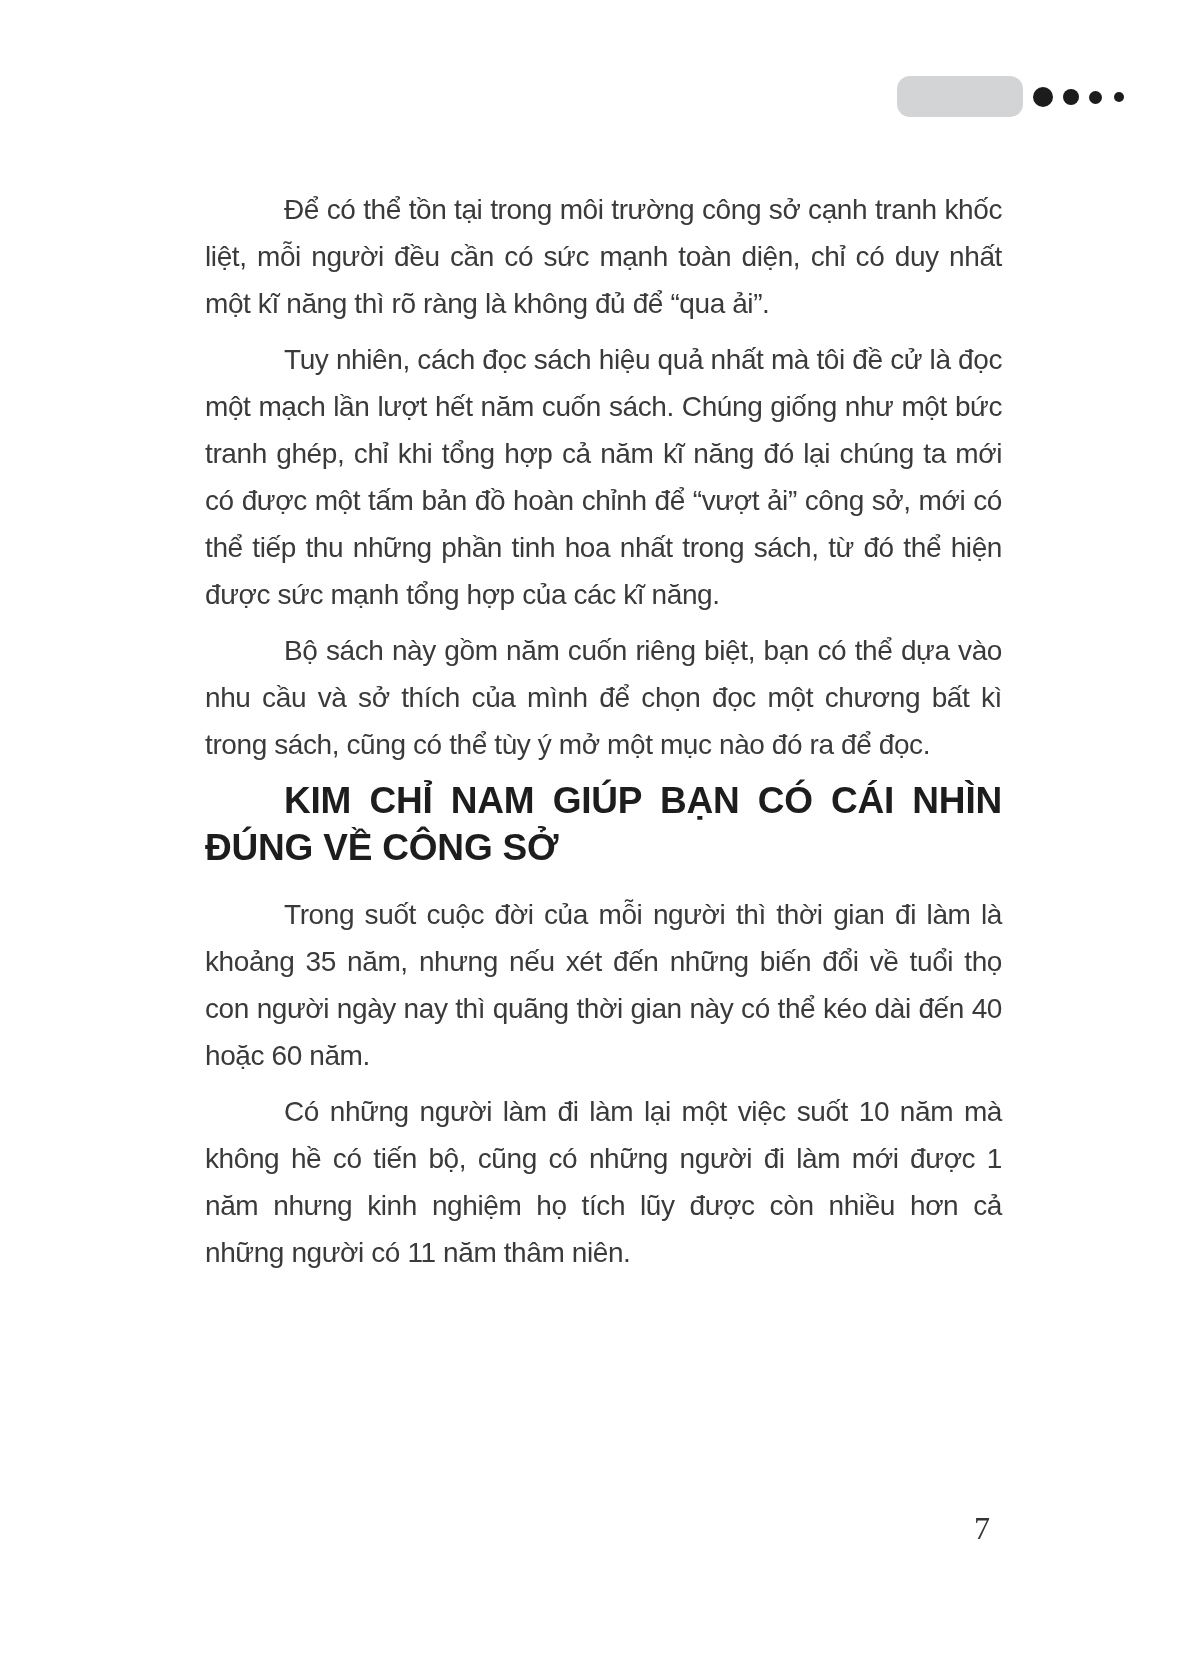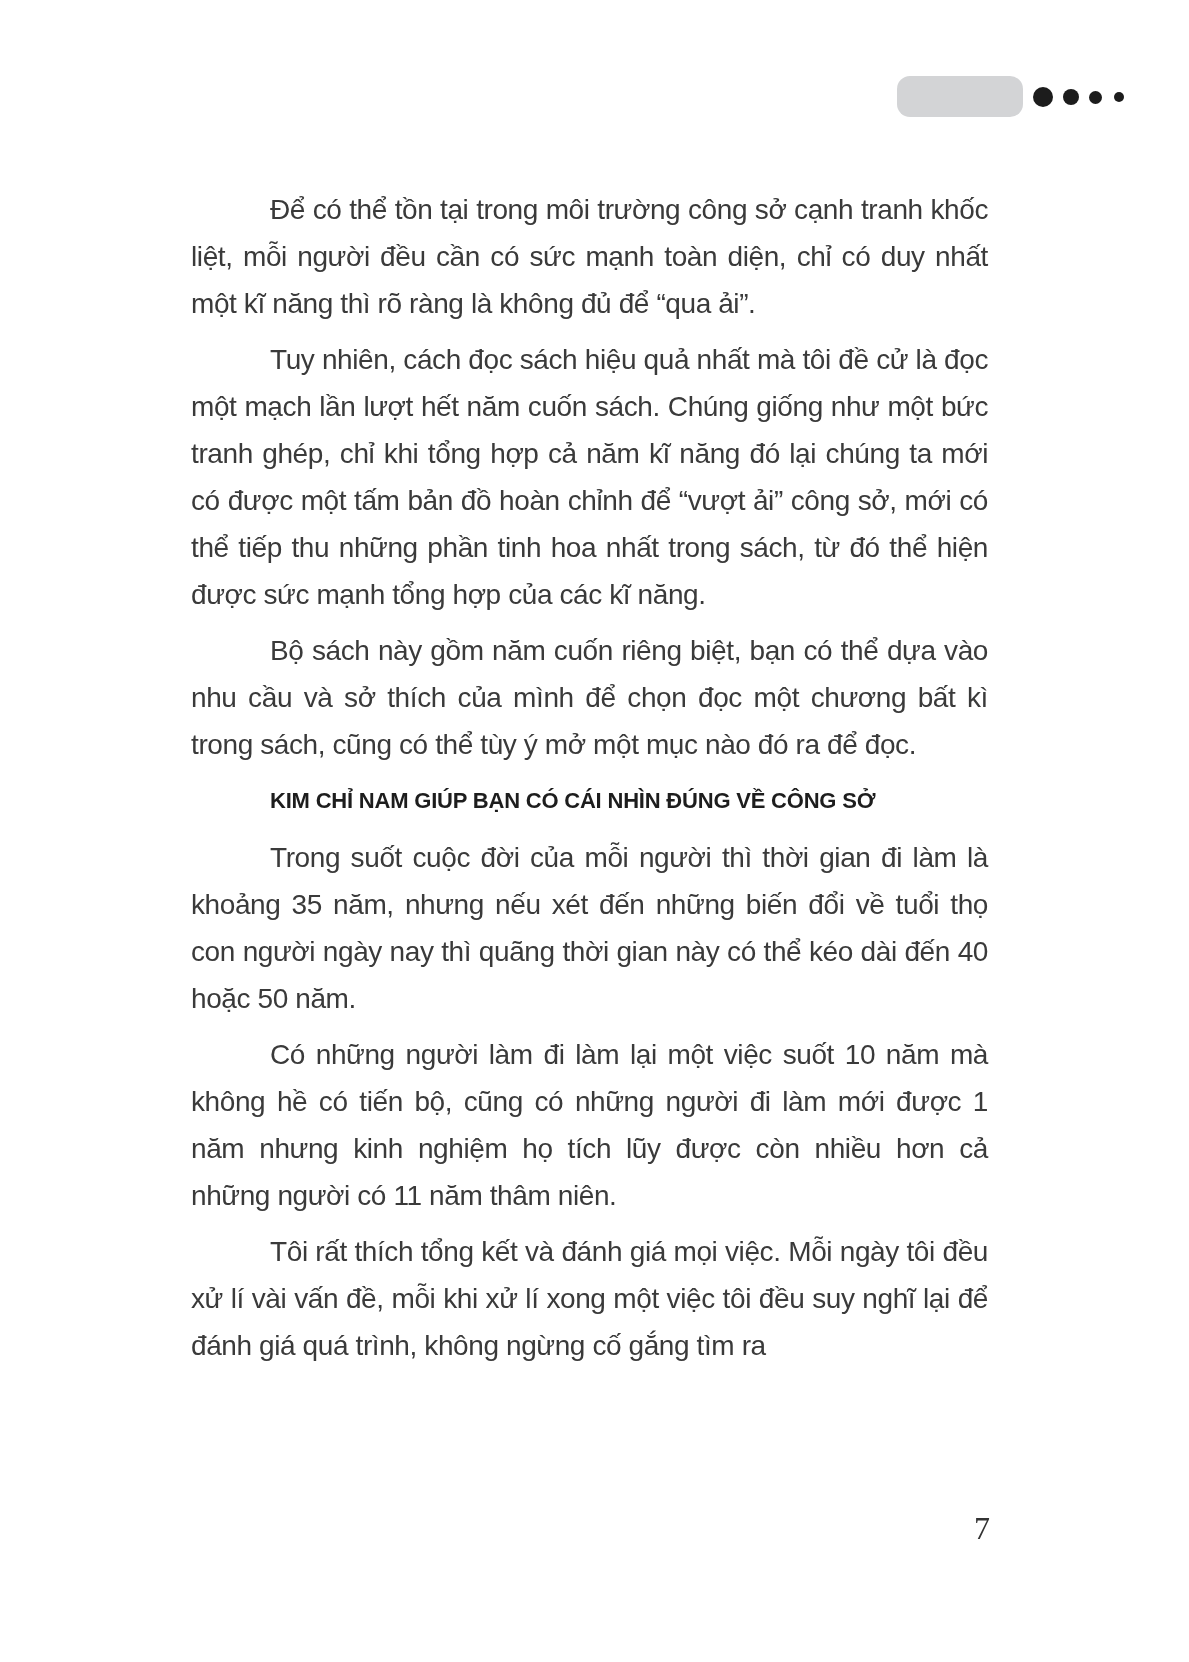--- a/index.html
+++ b/index.html
@@ -37,39 +37,39 @@
     background: var(--dot-color, #1c1c1c);
   }
   .dot-1 { left: 1033px; top: 87px; width: 20px; height: 20px; }
   .dot-2 { left: 1063px; top: 89px; width: 16px; height: 16px; }
   .dot-3 { left: 1089px; top: 91px; width: 13px; height: 13px; }
   .dot-4 { left: 1114px; top: 92px; width: 10px; height: 10px; }
 
   
   .text-block {
     position: absolute;
-    left: 191px;
+    left: 205px;
     top: 186px;
     width: 797px;
     color: var(--body-text, #3a3a3a);
     font-size: 28px;
     line-height: 47px;
     letter-spacing: -0.4px;
     text-align: justify;
   }
   .para {
     margin: 0 0 9px 0;
     text-indent: 79px;
   }
   .heading {
-    margin: 0 0 10px 0;
+    margin: 0 0 20px 0;
     text-indent: 79px;
     font-weight: bold;
     color: var(--heading-text, #1d1d1d);
-    font-size: 22px;
+    font-size: 37px;
     letter-spacing: -0.2px;
   }
 
   .page-number {
     position: absolute;
     right: 199px;
     top: 1510px;
     font-family: "Liberation Serif", serif;
     font-size: 32px;
     color: var(--page-number-color, #333333);
@@ -86,20 +86,19 @@
     <span class="dot dot-2"></span>
     <span class="dot dot-3"></span>
     <span class="dot dot-4"></span>
   </div>
 
   <div class="text-block">
     <p class="para">Để có thể tồn tại trong môi trường công sở cạnh tranh khốc liệt, mỗi người đều cần có sức mạnh toàn diện, chỉ có duy nhất một kĩ năng thì rõ ràng là không đủ để “qua ải”.</p>
     <p class="para">Tuy nhiên, cách đọc sách hiệu quả nhất mà tôi đề cử là đọc một mạch lần lượt hết năm cuốn sách. Chúng giống như một bức tranh ghép, chỉ khi tổng hợp cả năm kĩ năng đó lại chúng ta mới có được một tấm bản đồ hoàn chỉnh để “vượt ải” công sở, mới có thể tiếp thu những phần tinh hoa nhất trong sách, từ đó thể hiện được sức mạnh tổng hợp của các kĩ năng.</p>
     <p class="para">Bộ sách này gồm năm cuốn riêng biệt, bạn có thể dựa vào nhu cầu và sở thích của mình để chọn đọc một chương bất kì trong sách, cũng có thể tùy ý mở một mục nào đó ra để đọc.</p>
     <h2 class="heading">KIM CHỈ NAM GIÚP BẠN CÓ CÁI NHÌN ĐÚNG VỀ CÔNG SỞ</h2>
-    <p class="para">Trong suốt cuộc đời của mỗi người thì thời gian đi làm là khoảng 35 năm, nhưng nếu xét đến những biến đổi về tuổi thọ con người ngày nay thì quãng thời gian này có thể kéo dài đến 40 hoặc 50 năm.</p>
+    <p class="para">Trong suốt cuộc đời của mỗi người thì thời gian đi làm là khoảng 35 năm, nhưng nếu xét đến những biến đổi về tuổi thọ con người ngày nay thì quãng thời gian này có thể kéo dài đến 40 hoặc 60 năm.</p>
     <p class="para">Có những người làm đi làm lại một việc suốt 10 năm mà không hề có tiến bộ, cũng có những người đi làm mới được 1 năm nhưng kinh nghiệm họ tích lũy được còn nhiều hơn cả những người có 11 năm thâm niên.</p>
-    <p class="para">Tôi rất thích tổng kết và đánh giá mọi việc. Mỗi ngày tôi đều xử lí vài vấn đề, mỗi khi xử lí xong một việc tôi đều suy nghĩ lại để đánh giá quá trình, không ngừng cố gắng tìm ra</p>
   </div>
 
   <div class="page-number">7</div>
 
 </div>
 
 </body></html>

